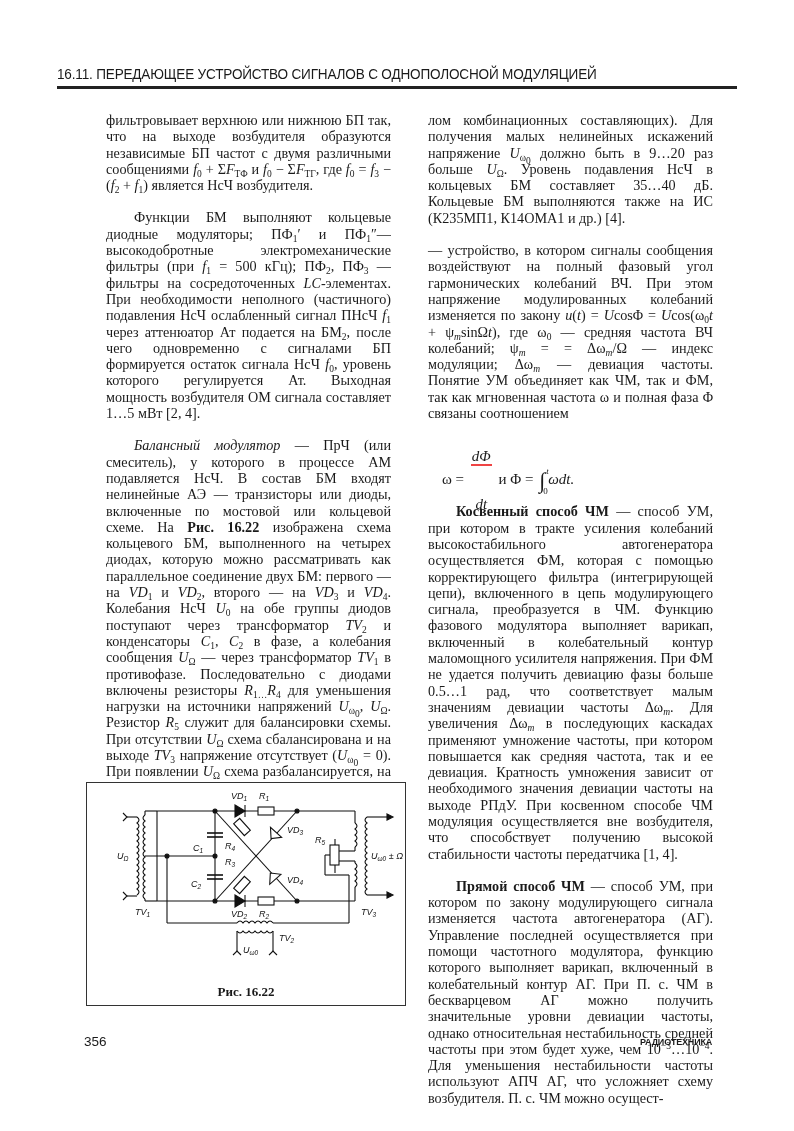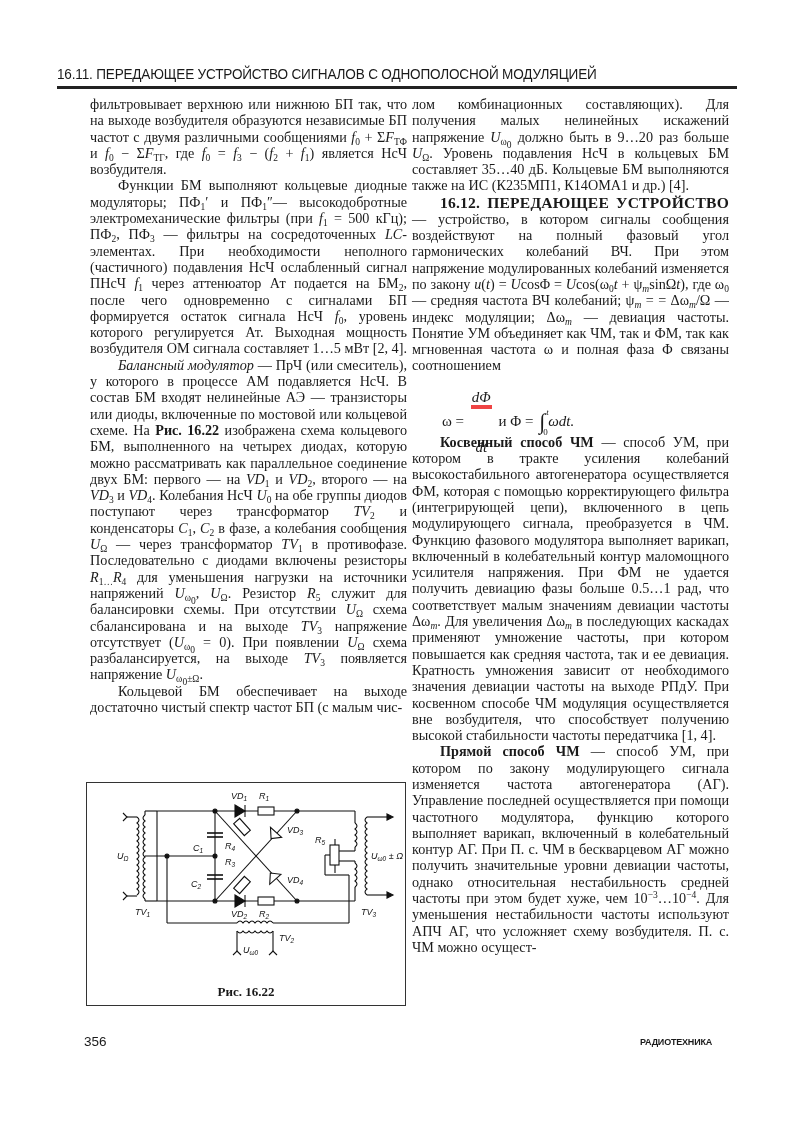--- a/index.html
+++ b/index.html
@@ -10,35 +10,35 @@
     transform: scaleX(0.93); transform-origin: left top; white-space: nowrap;
   }
   .head-rule { position: absolute; left: 57px; top: 86px; width: 680px; height: 3px; background: #222; }
   .col {
     position: absolute; top: 96px; width: 317px;
     font-family: "Liberation Serif", serif; font-size: 14.2px; line-height: 16.3px;
     text-align: justify; hyphens: manual;
   }
   .col-left { left: 90px; }
   .col-right { left: 412px; top: 96px; }
-  .col p { margin: 0; }
+  .col p { margin: 16px; }
   .col p.ind { text-indent: 28px; }
   .col i { font-style: italic; }
   .col b { font-weight: bold; }
   sub { font-size: 9.5px; vertical-align: -3px; line-height: 0; }
   sup { font-size: 9.5px; vertical-align: 5px; line-height: 0; }
   .section-title {
     font-weight: bold; font-size: 15.6px; line-height: 17px; text-align: justify;
     text-align-last: justify; text-indent: 28px; margin: 0; letter-spacing: 0.2px;
   }
   .section-title.l2 { text-indent: 0; }
   .formula { height: 50px; position: relative; margin: 4px 0 6px 0; }
   .formula .f { position: absolute; top: 12px; left: 30px; font-size: 15px; white-space: nowrap; }
   .frac { display: inline-block; vertical-align: middle; text-align: center; margin: 0 3px; }
-  .frac .num { display: block; border-bottom: 4px solid #ef4444; padding: 0 1px; line-height: 15px; }
+  .frac .num { display: block; border-bottom: 2px solid #ef4444; padding: 0 1px; line-height: 15px; }
   .frac .den { display: block; line-height: 15px; margin-top: 31px; }
   .integral { display: inline-block; position: relative; font-size: 22px; vertical-align: middle; margin: 0 3px 0 2px; }
   .integral .up { position: absolute; top: -10px; left: 7px; font-size: 9px; font-style: italic; }
   .integral .lo { position: absolute; bottom: -10px; left: 4px; font-size: 9px; }
   .figure {
     position: absolute; left: 86px; top: 782px; width: 320px; height: 224px;
     border: 1px solid #333; box-sizing: border-box; background: #fff;
   }
   .figure svg { position: absolute; left: 0; top: 0; }
   .fig-caption {
@@ -159,21 +159,20 @@
     <text class="lbl" x="274" y="132" stroke="none">TV<tspan class="lbl-sub" dy="2">3</tspan></text>
     <text class="lbl" x="30" y="76" stroke="none">U<tspan class="lbl-sub" dy="2">Ω</tspan></text>
     <text class="lbl" x="156" y="170" stroke="none">U<tspan class="lbl-sub" dy="2">ω0</tspan></text>
     <text class="lbl" x="284" y="76" stroke="none">U<tspan class="lbl-sub" dy="2">ω0</tspan><tspan dy="-2"> ± Ω</tspan></text>
   </svg>
   <div class="fig-caption">Рис. 16.22</div>
 </div>
 
 <div class="col col-right">
   <p><span>лом комбинационных составляющих). Для получения малых нелинейных искажений напряжение </span><i>U</i><sub>ω<sub>0</sub></sub><span> должно быть в 9…20 раз больше </span><i>U</i><sub>Ω</sub><span>. Уровень подавления НсЧ в кольцевых БМ составляет 35…40 дБ. Кольцевые БМ выполняются также на ИС (К235МП1, К14ОМА1 и др.) [4].</span></p>
-  <p class="section-title">16.12. ПЕРЕДАЮЩЕЕ УСТРОЙСТВО</p>
   <p><span>— устройство, в котором сигналы сообщения воздействуют на полный фазовый угол гармонических колебаний ВЧ. При этом напряжение модулированных колебаний изменяется по закону </span><i>u</i>(<i>t</i>) = <i>U</i><span>cosΦ = </span><i>U</i><span>cos(ω</span><sub>0</sub><i>t</i><span> + ψ</span><sub><i>m</i></sub><span>sinΩ</span><i>t</i><span>), где ω</span><sub>0</sub><span> — средняя частота ВЧ колебаний; ψ</span><sub><i>m</i></sub><span> = = Δω</span><sub><i>m</i></sub><span>/Ω — индекс модуляции; Δω</span><sub><i>m</i></sub><span> — девиация частоты. Понятие УМ объединяет как ЧМ, так и ФМ, так как мгновенная частота ω и полная фаза Φ связаны соотношением</span></p>
   <div class="formula">
     <span class="f"><span>ω = </span><span class="frac"><i class="num">dΦ</i><i class="den">dt</i></span><span> и Φ = </span><span class="integral">∫<span class="up">t</span><span class="lo">0</span></span><i>ωdt.</i></span>
   </div>
   <p class="ind"><b>Косвенный способ ЧМ</b><span> — способ УМ, при котором в тракте усиления колебаний высокостабильного автогенератора осуществляется ФМ, которая с помощью корректирующего фильтра (интегрирующей цепи), включенного в цепь модулирующего сигнала, преобразуется в ЧМ. Функцию фазового модулятора выполняет варикап, включенный в колебательный контур маломощного усилителя напряжения. При ФМ не удается получить девиацию фазы больше 0.5…1 рад, что соответствует малым значениям девиации частоты Δω</span><sub><i>m</i></sub><span>. Для увеличения Δω</span><sub><i>m</i></sub><span> в последующих каскадах применяют умножение частоты, при котором повышается как средняя частота, так и ее девиация. Кратность умножения зависит от необходимого значения девиации частоты на выходе РПдУ. При косвенном способе ЧМ модуляция осуществляется вне возбудителя, что способствует получению высокой стабильности частоты передатчика [1, 4].</span></p>
   <p class="ind"><b>Прямой способ ЧМ</b><span> — способ УМ, при котором по закону модулирующего сигнала изменяется частота автогенератора (АГ). Управление последней осуществляется при помощи частотного модулятора, функцию которого выполняет варикап, включенный в колебательный контур АГ. При П. с. ЧМ в бескварцевом АГ можно получить значительные уровни девиации частоты, однако относительная нестабильность средней частоты при этом будет хуже, чем 10</span><sup>−3</sup><span>…10</span><sup>−4</sup><span>. Для уменьшения нестабильности частоты используют АПЧ АГ, что усложняет схему возбудителя. П. с. ЧМ можно осущест-</span></p>
 </div>
 
 <div class="page-num">356</div>
 <div class="book-title">РАДИОТЕХНИКА</div>

